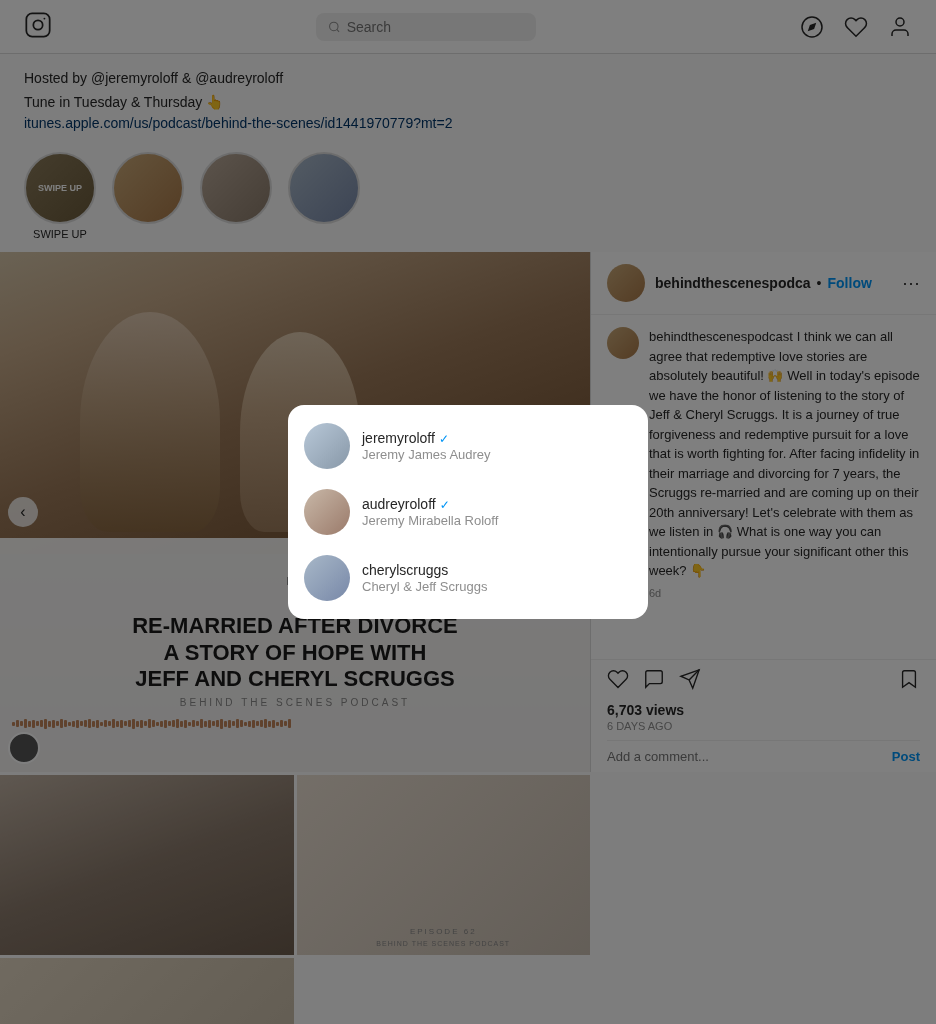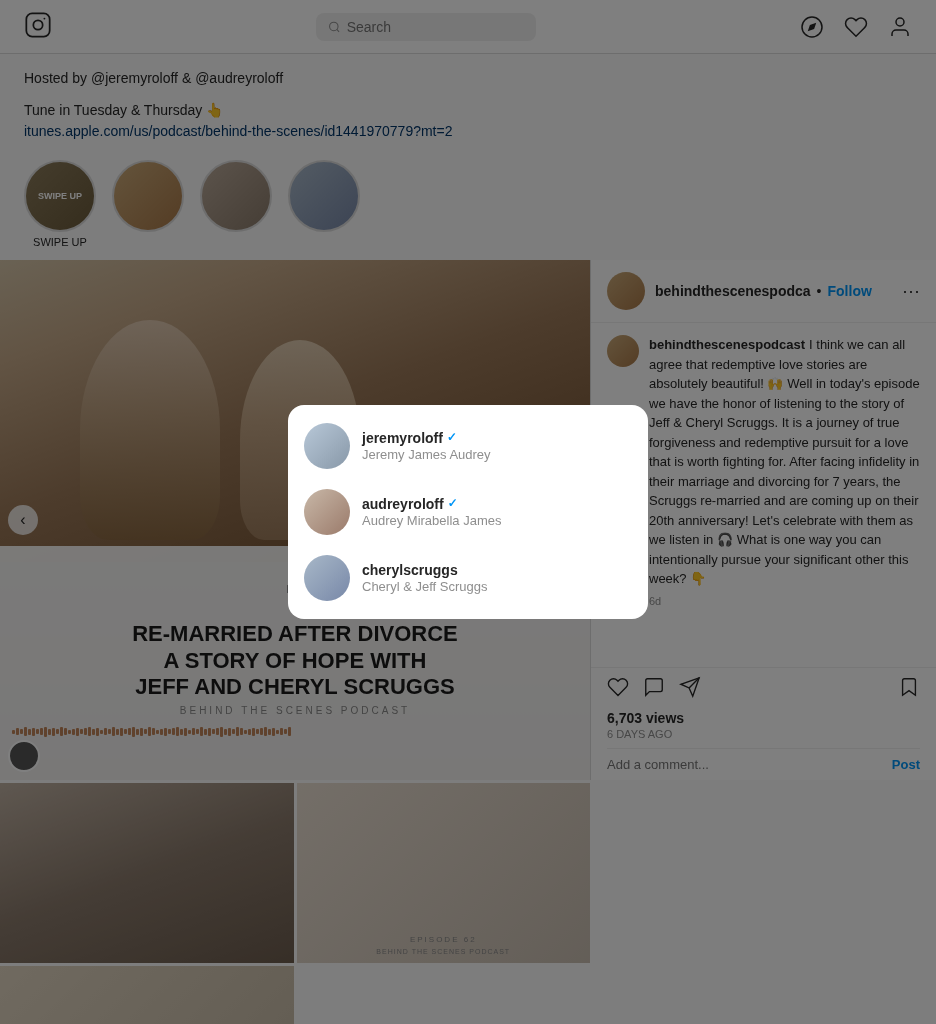--- a/index.html
+++ b/index.html
@@ -56,21 +56,21 @@
     }
 
     
     .profile-area {
       background: #fafafa;
       padding: 16px 24px 8px;
     }
     .hosted-text {
       font-size: 14px;
       color: #262626;
-      margin-bottom: 16px;
+      margin-bottom: 8px;
     }
     .tune-text {
       font-size: 14px;
       color: #262626;
       margin-bottom: 4px;
     }
     .apple-link {
       font-size: 14px;
       color: #003569;
       text-decoration: none;
@@ -291,21 +291,21 @@
       border-radius: 50%;
       background: linear-gradient(135deg, #c8a878, #a87848);
       flex-shrink: 0;
     }
     .comment-body {
       font-size: 13px;
       color: #262626;
       line-height: 1.5;
     }
     .comment-username {
-      font-weight: 700;
+      font-weight: 400;
       margin-right: 4px;
       text-align: right;
     }
     .comment-time {
       display: block;
       font-size: 11px;
       color: #8e8e8e;
       margin-top: 4px;
     }
 
@@ -424,24 +424,24 @@
       border-radius: 50%;
       overflow: hidden;
       flex-shrink: 0;
     }
     .avatar-1 { background: linear-gradient(135deg, #b8c8d8, #8898a8); }
     .avatar-2 { background: linear-gradient(135deg, #c8b8a8, #9a7a6a); }
     .avatar-3 { background: linear-gradient(135deg, #a8b8c8, #7888a8); }
     .tagged-info { display: flex; flex-direction: column; }
     .tagged-username {
       font-size: 14px;
-      font-weight: 700;
-      color: #262626;
-      display: flex;
-      align-items: flex-start;
+      font-weight: 400;
+      color: #262626;
+      display: flex;
+      align-items: flex-end;
       gap: 4px;
     }
     .verified-badge {
       color: #0095f6;
       font-size: 12px;
     }
     .tagged-fullname {
       font-size: 13px;
       color: #8e8e8e;
       margin-top: 1px;
@@ -720,21 +720,21 @@
         </div>
       </div>
 
       <div class="tagged-item">
         <div class="tagged-avatar avatar-2"></div>
         <div class="tagged-info">
           <span class="tagged-username">
             <span>audreyroloff</span>
             <span class="verified-badge">✓</span>
           </span>
-          <span class="tagged-fullname">Audrey Mirabella James</span>
+          <span class="tagged-fullname">Jeremy Mirabella Roloff</span>
         </div>
       </div>
 
       <div class="tagged-item">
         <div class="tagged-avatar avatar-3"></div>
         <div class="tagged-info">
           <span class="tagged-username">
             <span>cherylscruggs</span>
           </span>
           <span class="tagged-fullname">Cheryl &amp; Jeff Scruggs</span>

